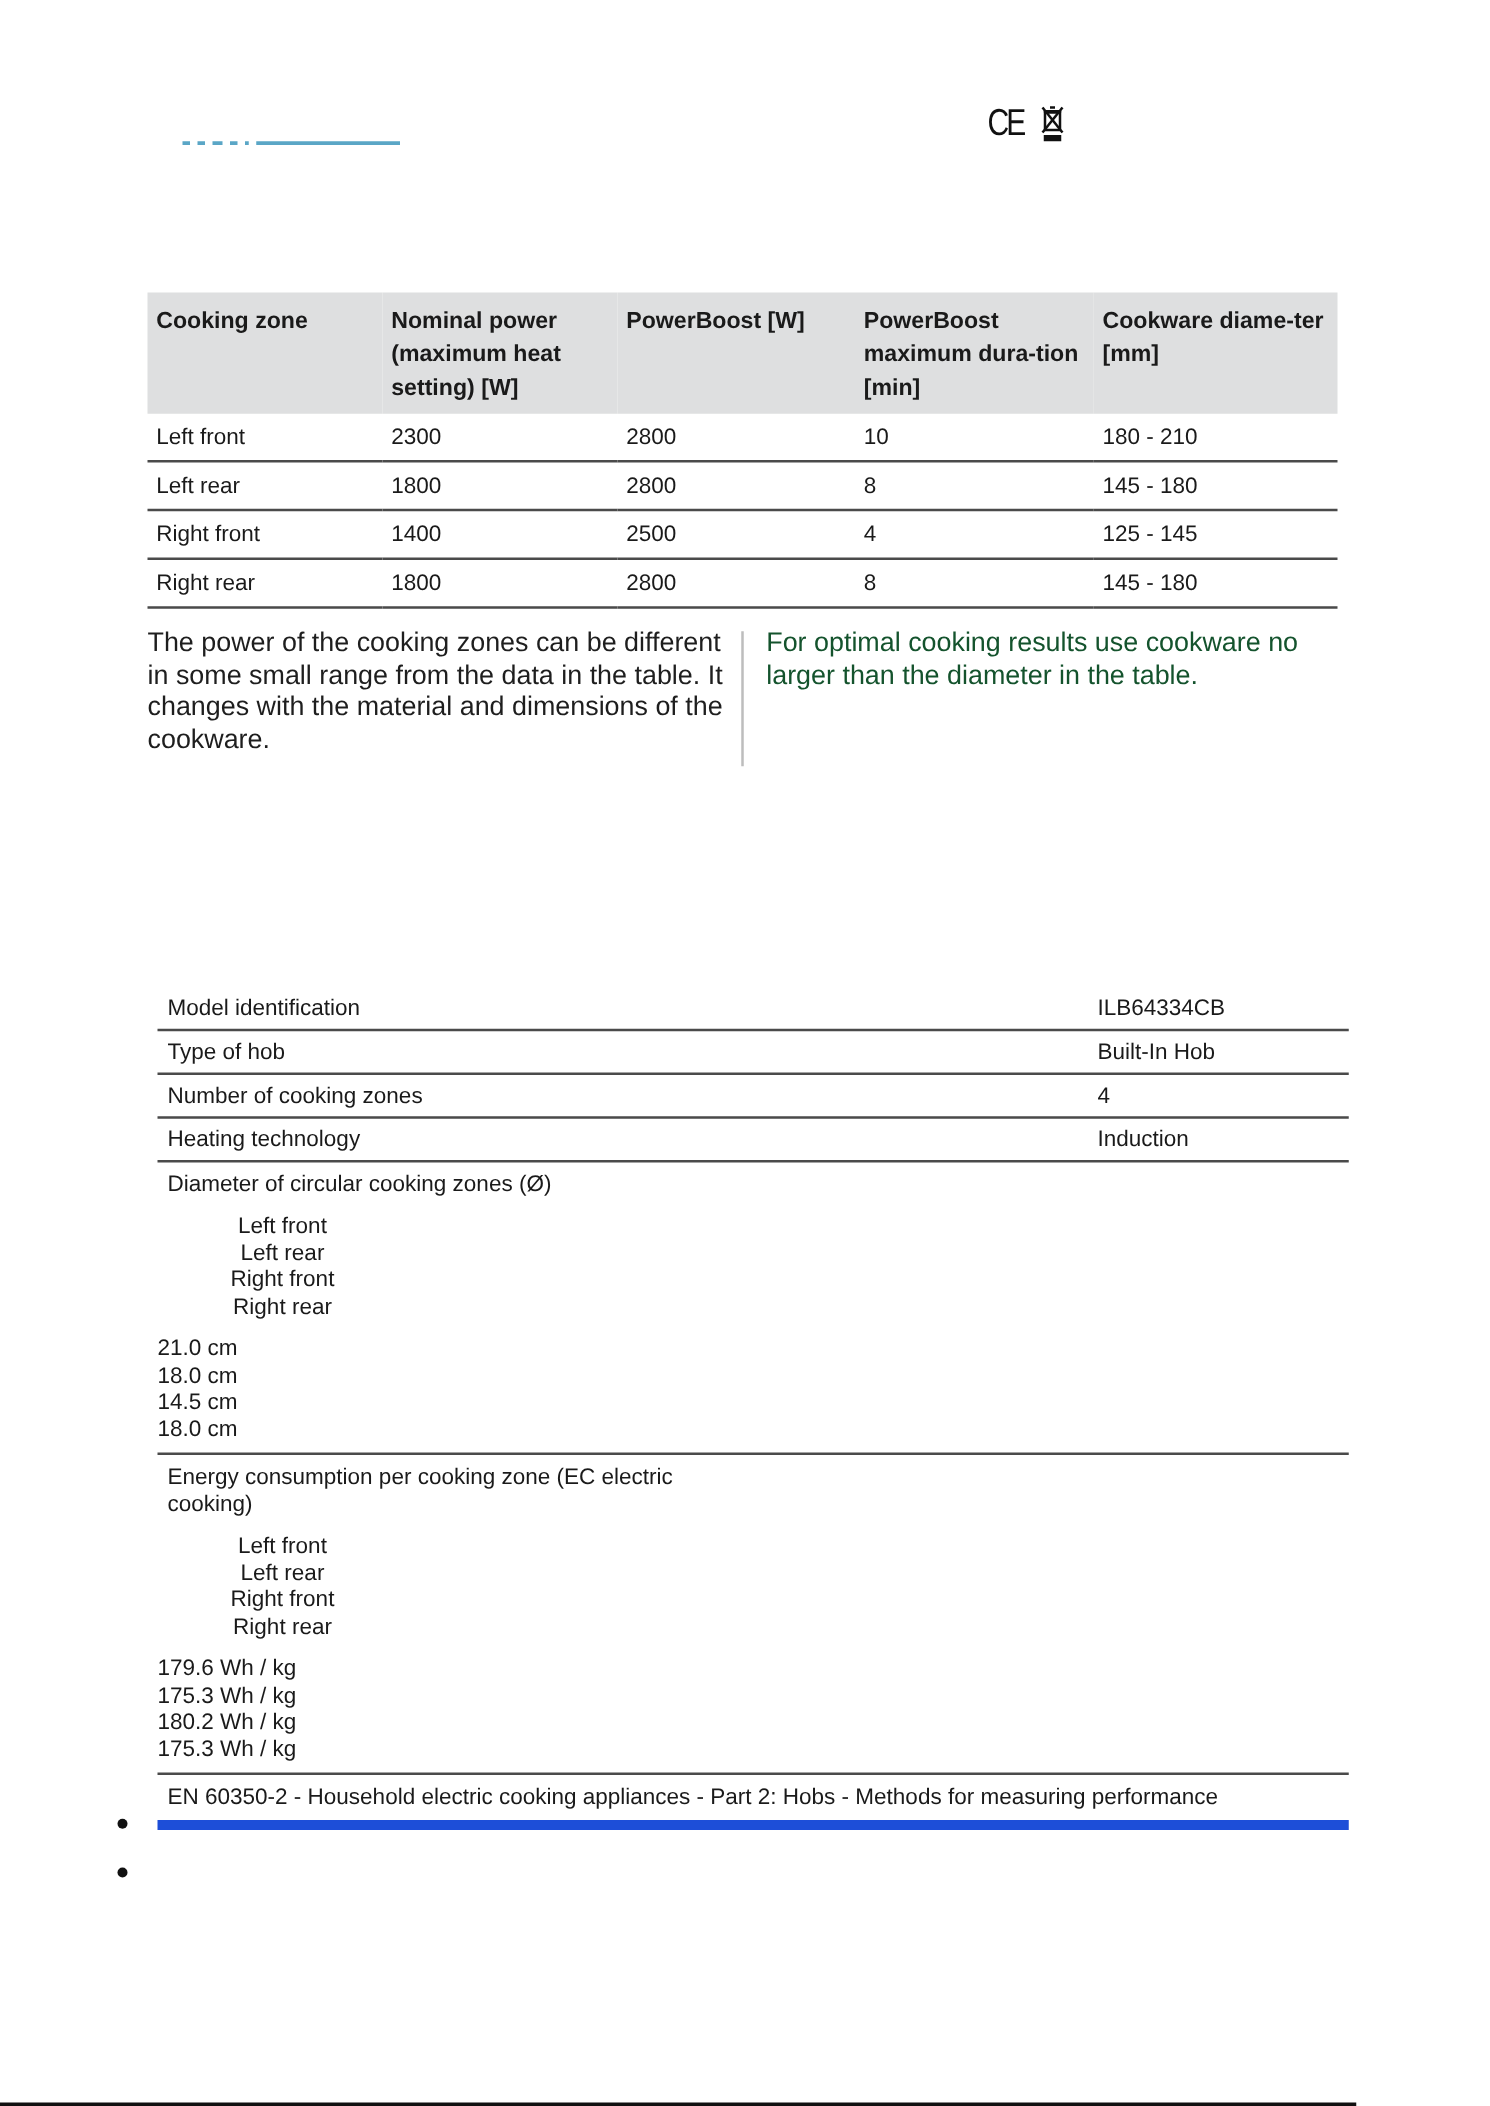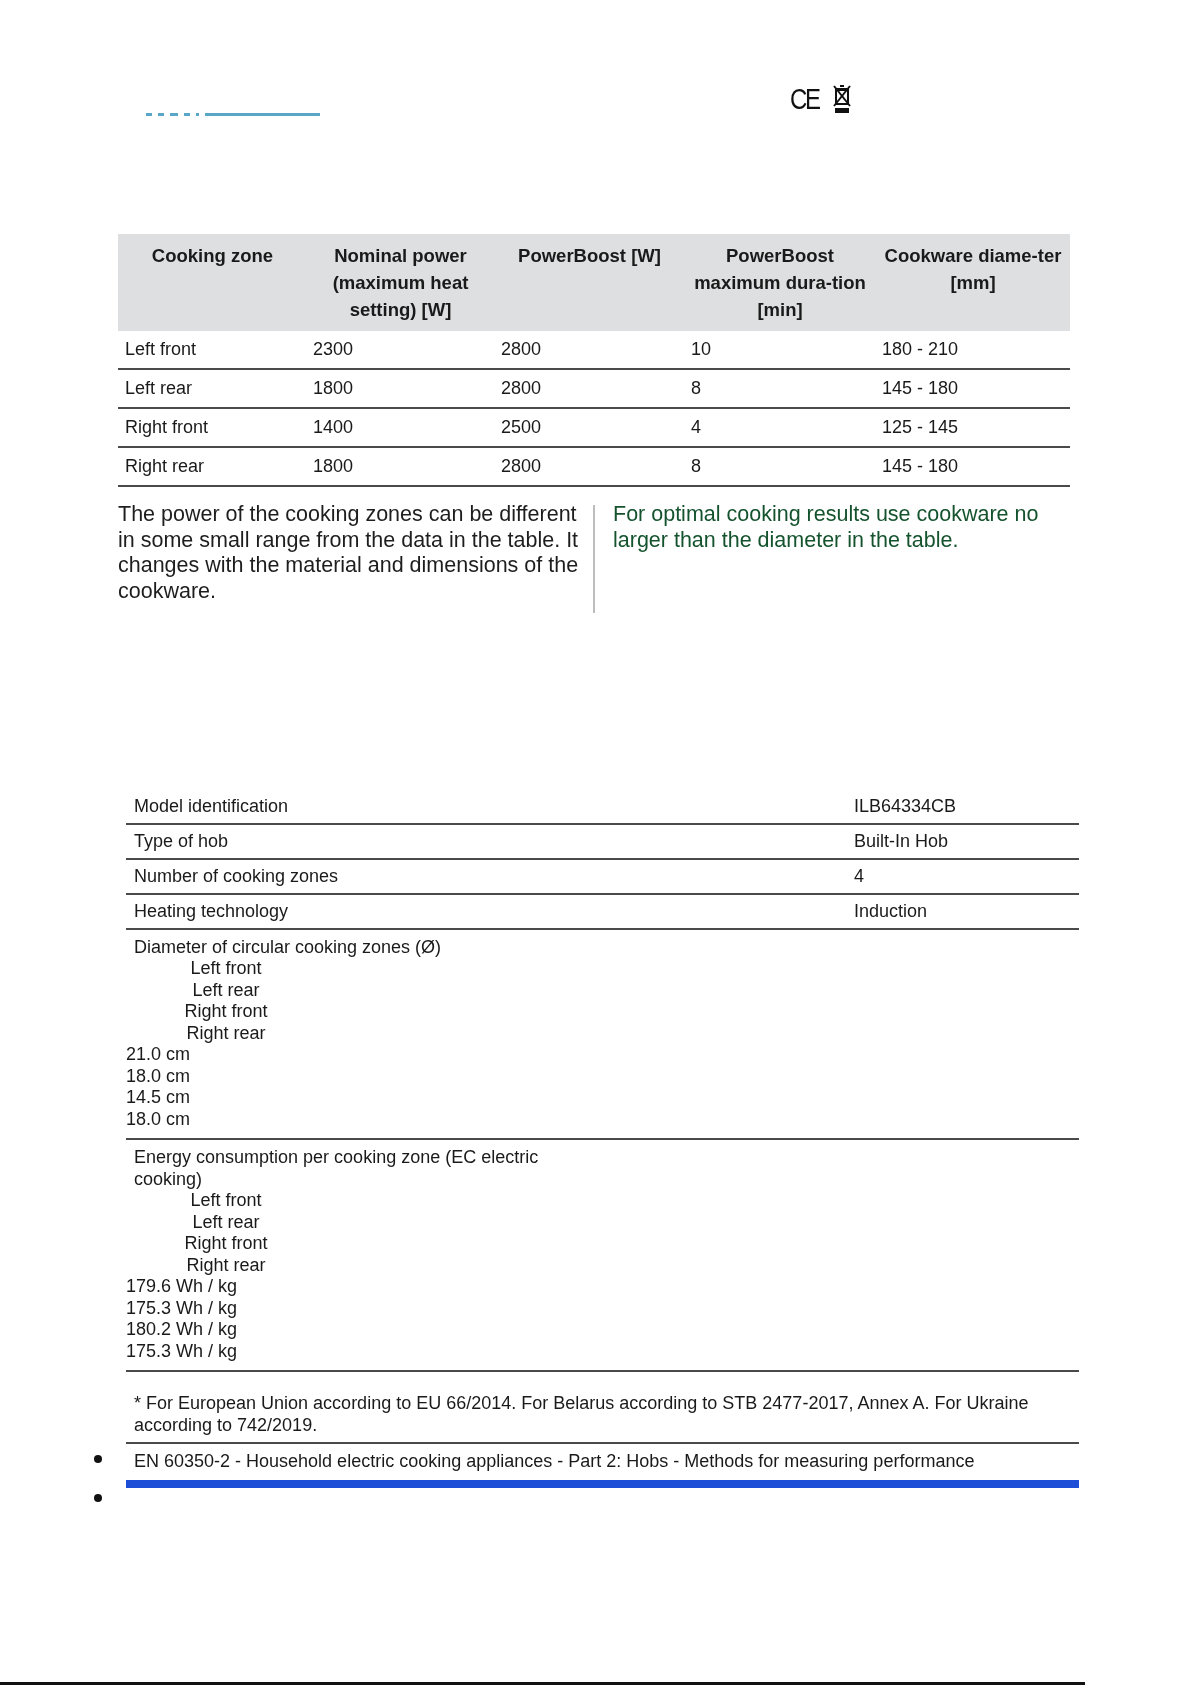--- a/index.html
+++ b/index.html
@@ -12,32 +12,32 @@
   
   .top-rule { left: 146px; top: 113px; width: 174px; height: 3px; display: flex; gap: 0; }
   .top-rule .dash { height: 3px; background: #5aa6c6; margin-right: 6px; }
   .top-rule .solid { height: 3px; background: #5aa6c6; flex: 1; }
   .marks { left: 790px; top: 84px; display: flex; align-items: flex-end; gap: 14px; }
   .ce { font-size: 30px; letter-spacing: -3px; font-weight: 400; line-height: 30px; transform: scaleX(0.8); transform-origin: left; color: #111; }
   .weee { width: 20px; height: 30px; margin-left: -8px; }
 
   
   .t1 { left: 118px; top: 234px; width: 952px; border-collapse: collapse; font-size: 18.5px; }
-  .t1 th { background: #dedfe0; text-align: center; vertical-align: top; font-weight: 700; padding: 8px 6px 8px 7px; line-height: 27px; }
+  .t1 th { background: #dedfe0; text-align: left; vertical-align: top; font-weight: 700; padding: 8px 6px 8px 7px; line-height: 27px; }
   .t1 td { padding: 7px 7px 8px 7px; line-height: 22px; border-bottom: 2px solid #4a4a4a; font-size: 18px; }
   .t1 tr:last-child td { border-bottom: 2px solid #4a4a4a; }
 
   
   .note-left { left: 118px; top: 502px; width: 470px; font-size: 21.5px; line-height: 25.5px; color: #1e1e1e; }
   .note-divider { left: 593px; top: 505px; width: 2px; height: 108px; background: #bdbdbd; }
   .note-right { left: 613px; top: 502px; width: 470px; font-size: 21.5px; line-height: 25.5px; color: #14532d; }
 
   
   .t2 { left: 126px; top: 790px; width: 953px; font-size: 18px; }
-  .t2 .row { display: flex; border-bottom: 2px solid #4a4a4a; padding: 5px 0 6px 0; line-height: 22px; }
+  .t2 .row { display: flex; border-bottom: 2px solid #4a4a4a; padding: 5px 0 6px 0; line-height: 22px; gap: 12px; }
   .t2 .row.multi { padding: 6px 0 8px 0; flex-direction: column; }
   .t2 .lbl { width: 520px; padding-left: 8px; }
   .t2 .sub { width: 200px; text-align: center; }
   .t2 .val { flex: 1; padding-left: 0; }
   .t2 .sub div, .t2 .val div { line-height: 21.5px; }
   .t2 .foot { padding: 20px 8px 6px 8px; line-height: 22px; border-bottom: 2px solid #4a4a4a; }
   .t2 .std { padding: 6px 8px 8px 8px; line-height: 22px; border-bottom: 8px solid #1d4ed8; }
 
   
   .bullet { left: 94px; width: 8px; height: 8px; border-radius: 50%; background: #111; }
@@ -158,20 +158,19 @@
       <div>Right front</div>
       <div>Right rear</div>
     </div>
     <div class="val">
       <div>179.6 Wh / kg</div>
       <div>175.3 Wh / kg</div>
       <div>180.2 Wh / kg</div>
       <div>175.3 Wh / kg</div>
     </div>
   </div>
-  <div class="foot">* For European Union according to EU 66/2014. For Belarus according to STB 2477-2017, Annex A. For Ukraine according to 742/2019.</div>
   <div class="std">EN 60350-2 - Household electric cooking appliances - Part 2: Hobs - Methods for measuring performance</div>
 </div>
 
 <div class="abs bullet" style="top:1455px"></div>
 <div class="abs bullet" style="top:1494px"></div>
 
 <div class="abs page-bottom"></div>
 
 </body></html>

